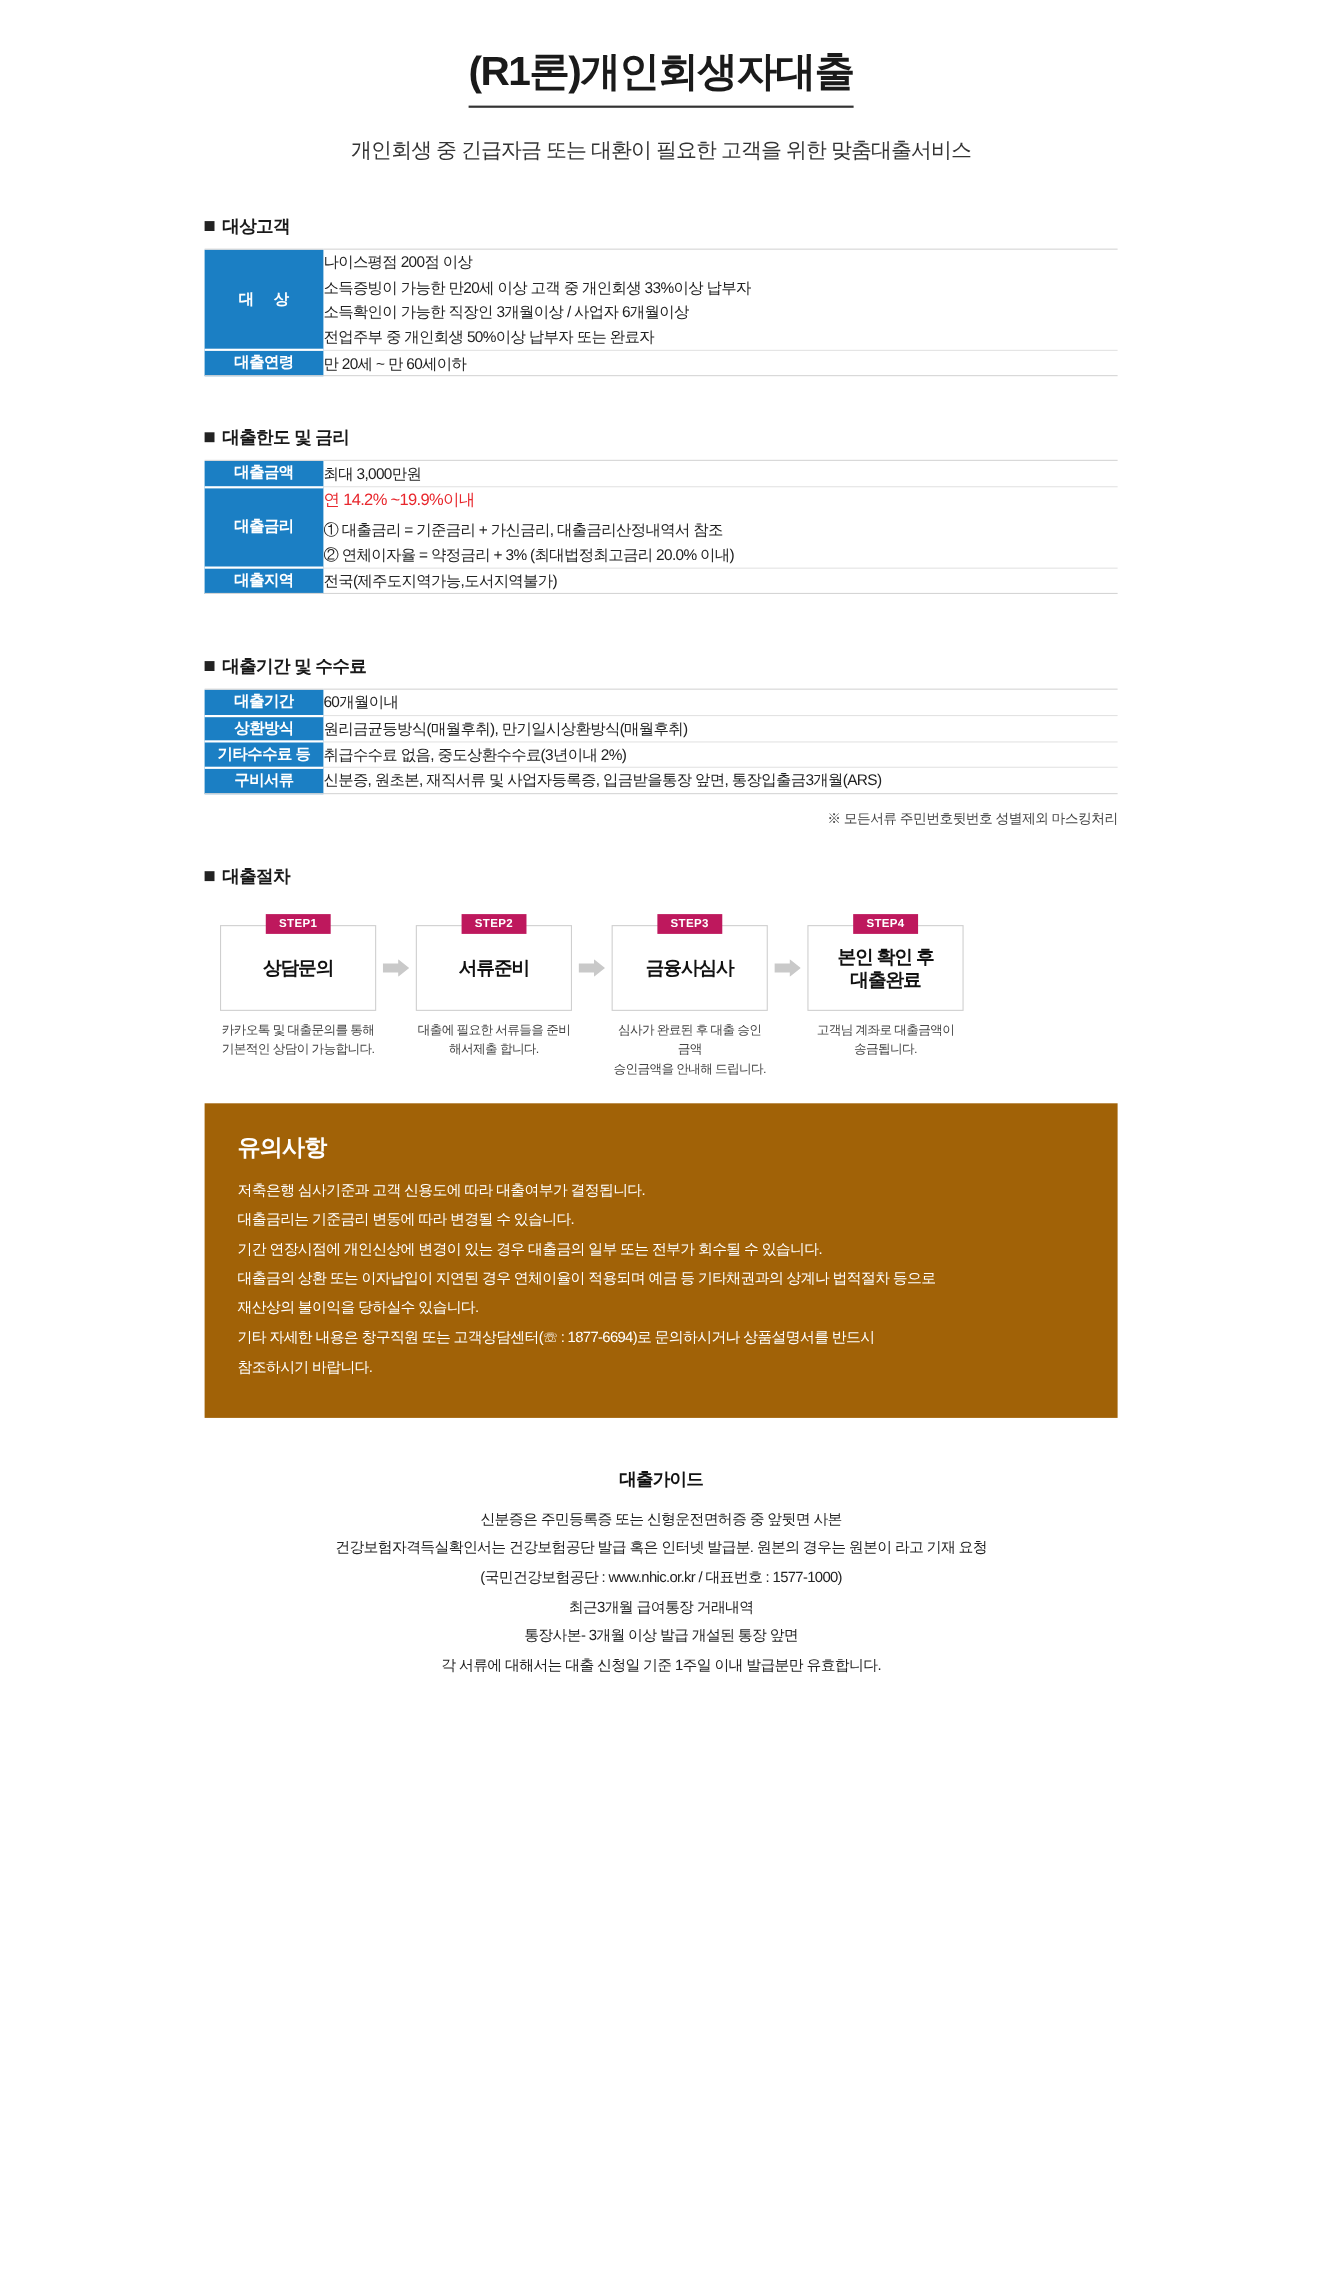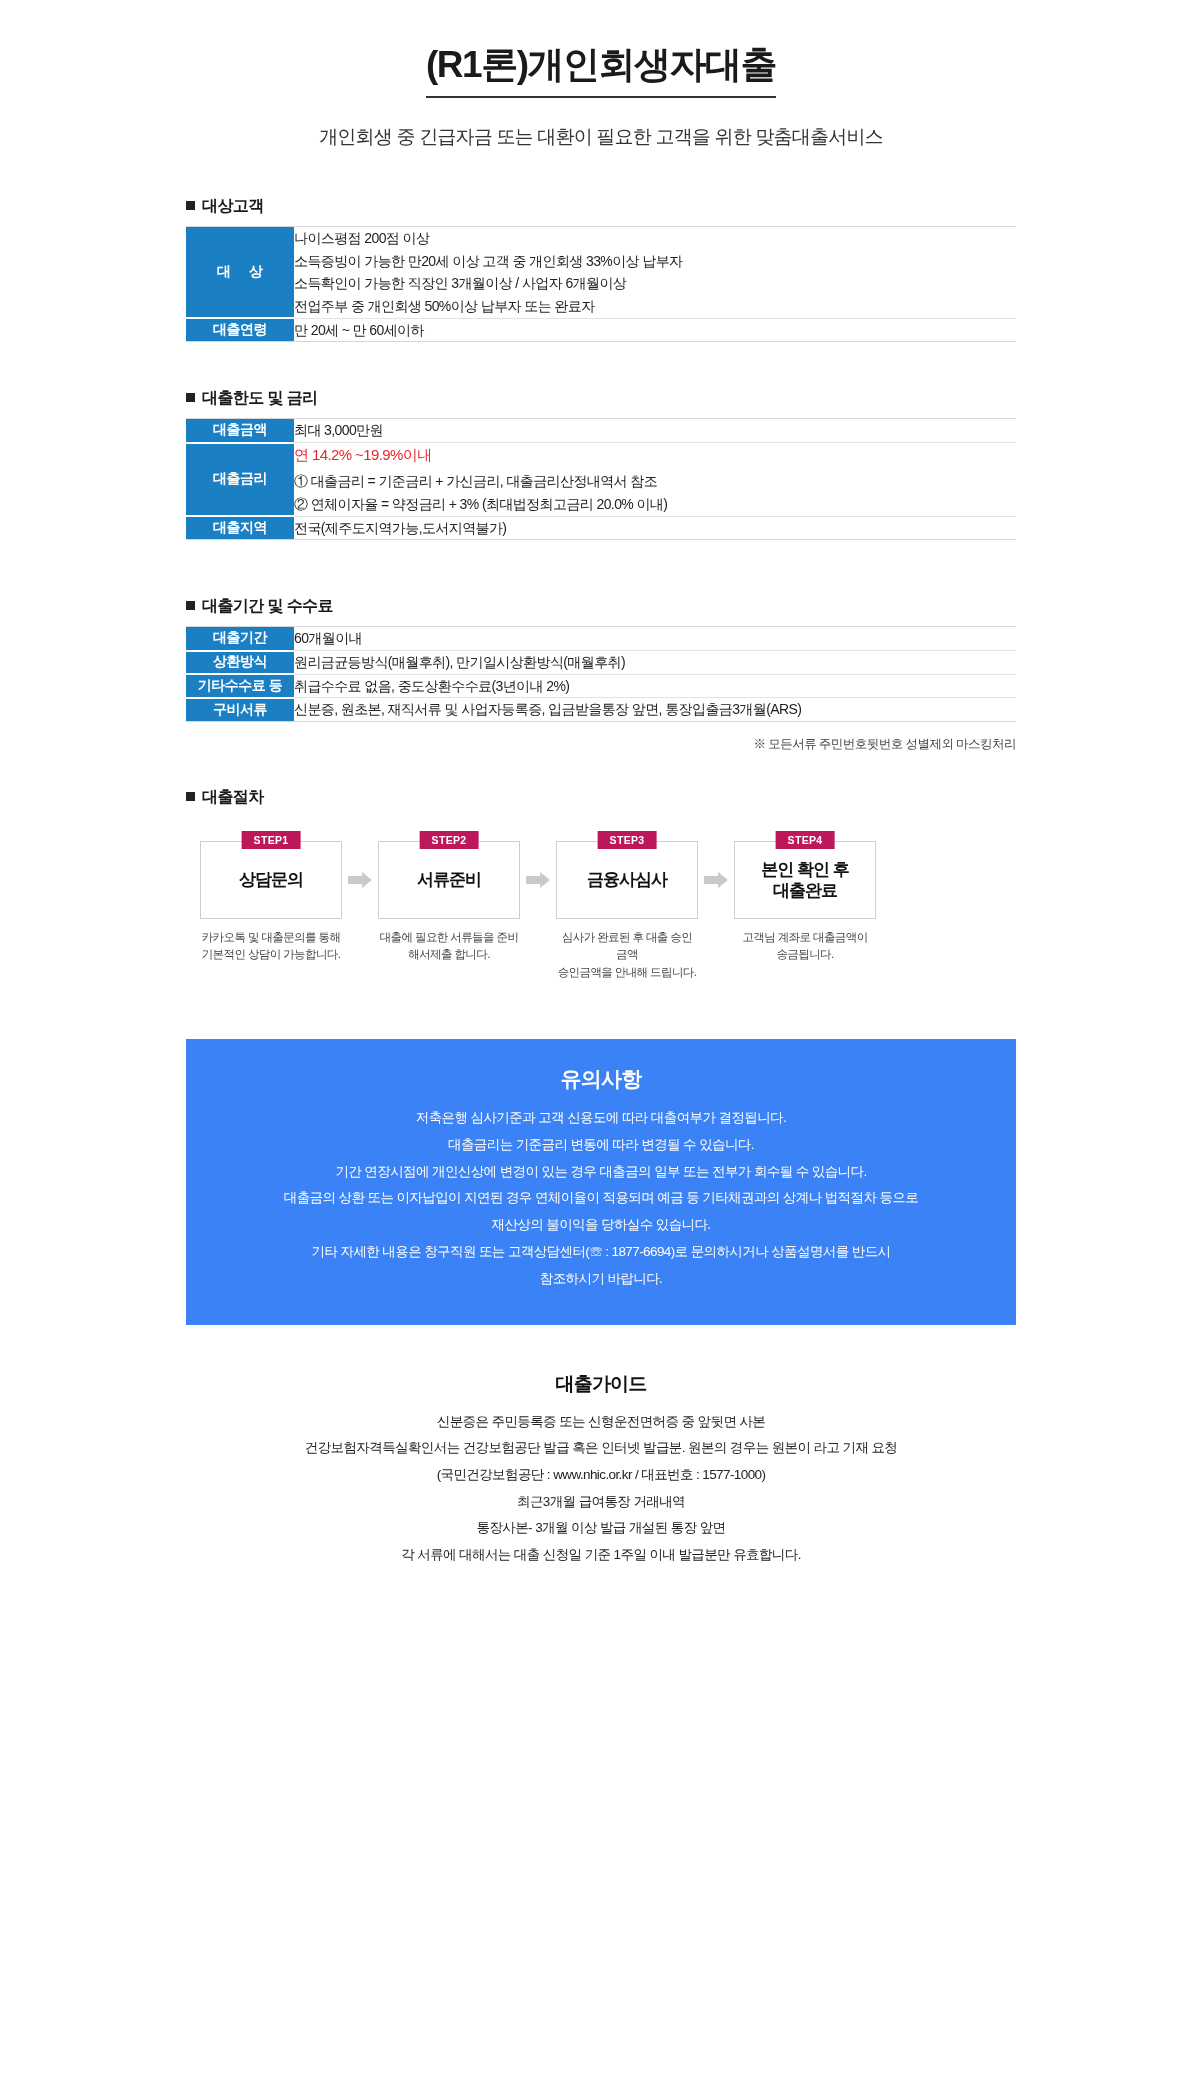--- a/index.html
+++ b/index.html
@@ -104,21 +104,20 @@
     font-size: 15px;
     display: block;
     margin-bottom: 3px;
   }
   .note-right {
     text-align: right;
     font-size: 12.5px;
     color: #444;
     letter-spacing: -0.5px;
     margin-top: 14px;
-    font-family: Liberation Serif, serif;
   }
 
   
   .steps {
     display: flex;
     justify-content: flex-start;
     align-items: flex-start;
     margin-top: 22px;
     padding-left: 14px;
   }
@@ -169,25 +168,24 @@
     display: flex;
     align-items: center;
     justify-content: center;
     height: 89px;
     padding-top: 11px;
   }
   .arrow svg { display: block; }
 
   
   .notice {
-    margin-top: 58px;
-    background: #3b82f6;
+    margin-top: 22px;
+    background: #a16207;
     color: #fff;
     padding: 26px 30px 30px;
-    text-align: center;
   }
   .notice h3 {
     margin: 0 0 14px;
     font-size: 21px;
     font-weight: bold;
     letter-spacing: -0.8px;
   }
   .notice p {
     margin: 0 0 5px;
     font-size: 13.5px;
@@ -196,21 +194,21 @@
   }
 
   
   .guide {
     margin-top: 46px;
     text-align: center;
     padding-bottom: 60px;
   }
   .guide h3 {
     margin: 0 0 14px;
-    font-size: 19px;
+    font-size: 16px;
     font-weight: bold;
     letter-spacing: -0.8px;
     color: #111;
   }
   .guide p {
     margin: 0 0 5px;
     font-size: 13.5px;
     line-height: 1.6;
     letter-spacing: -0.6px;
     color: #222;

